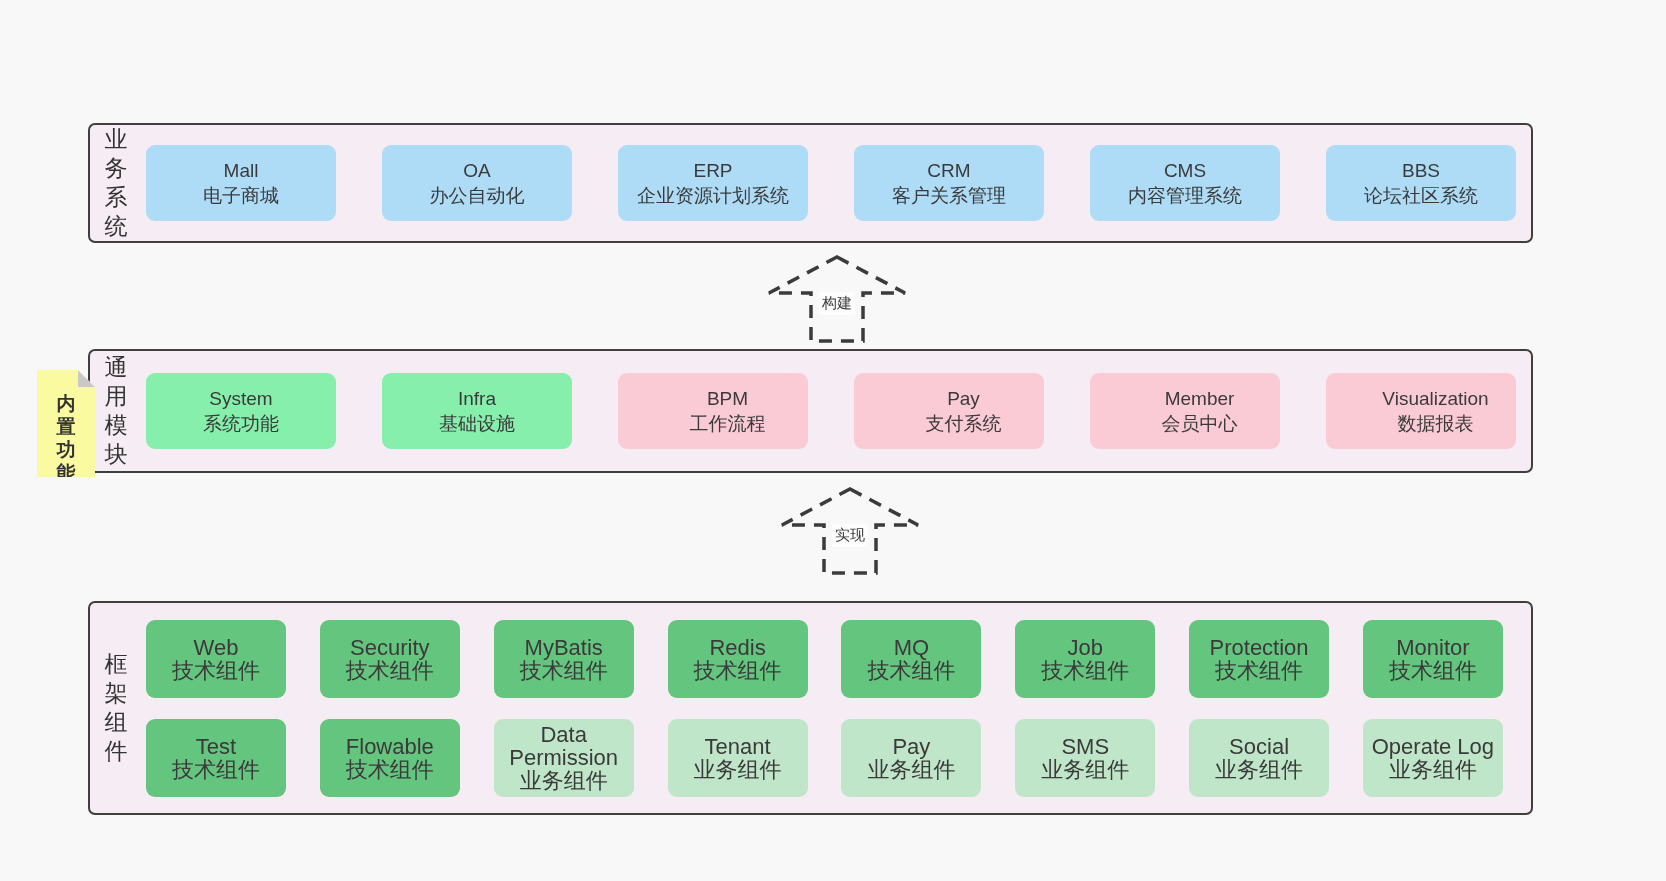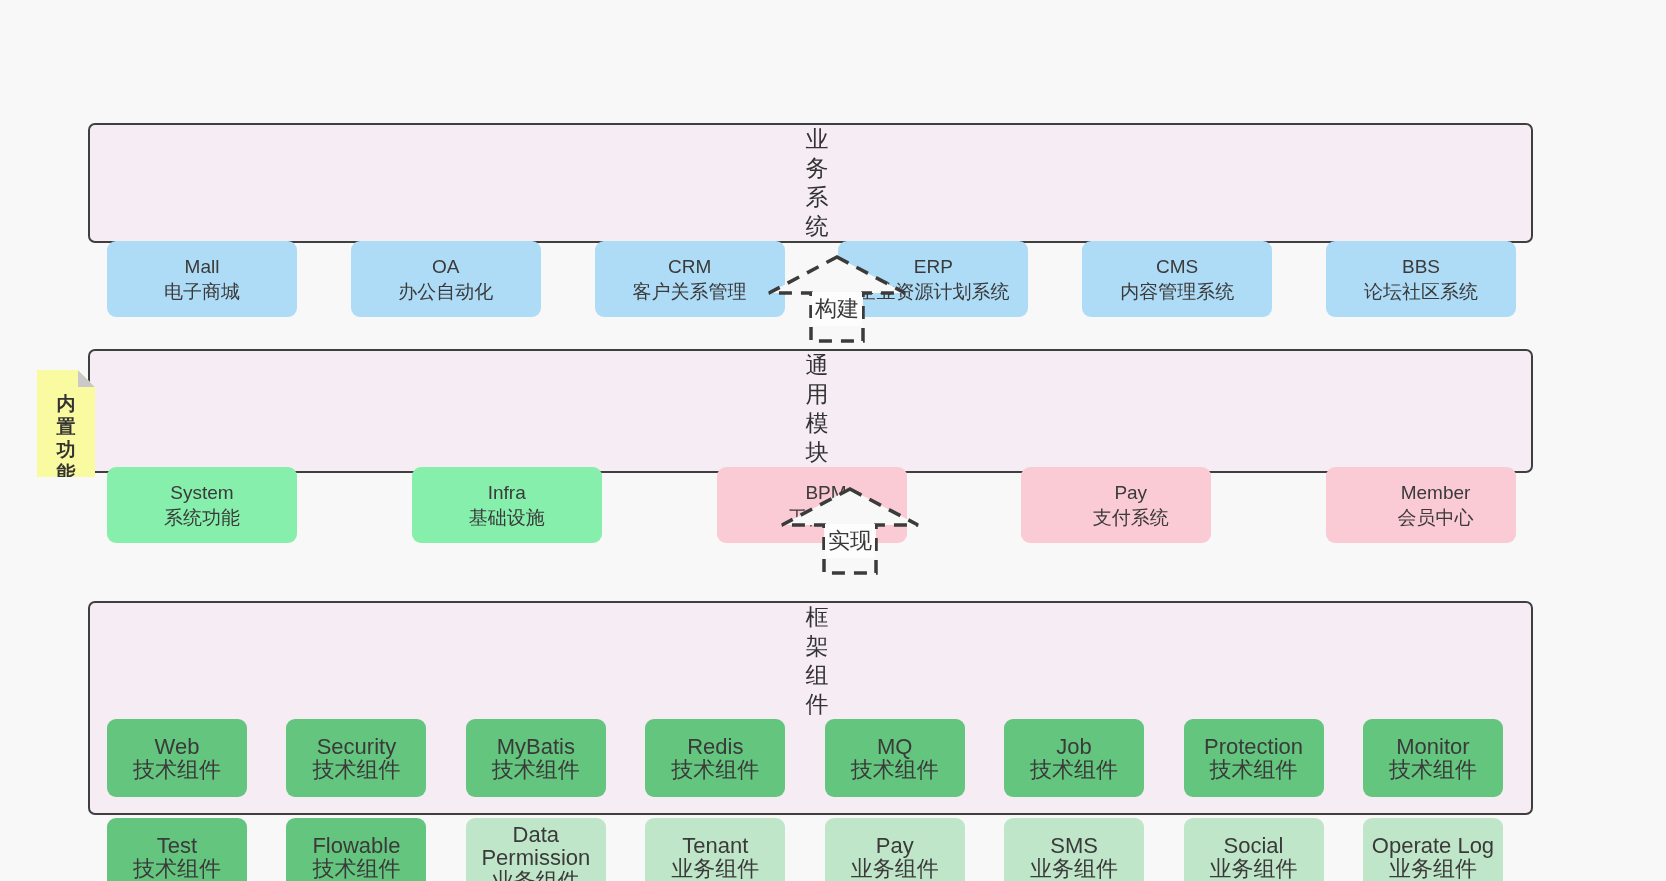--- a/index.html
+++ b/index.html
@@ -3,21 +3,21 @@
 <meta charset="utf-8">
 <style>
   html, body { margin: 0; padding: 0; }
   body { background: #f8f8f8; font-family: "Liberation Sans", sans-serif; color: #3a3a3a; }
   #canvas { position: relative; width: 1666px; height: 881px; background: #f8f8f8; overflow: hidden; }
 
   
   .layer {
     position: absolute; left: 88px; width: 1445px;
     background: #f6ecf4; border: 2px solid #3f3f3f; border-radius: 7px;
-    box-sizing: border-box; display: flex; align-items: stretch; flex-direction: column;
+    box-sizing: border-box; display: flex; align-items: stretch;
   }
   #layer-business   { top: 123px; height: 120px; }
   #layer-modules    { top: 349px; height: 124px; }
   #layer-components { top: 601px; height: 214px; }
 
   .layer-label {
     width: 26px; margin-left: 13px; align-self: center;
     font-size: 23px; line-height: 29px; letter-spacing: 0;
     word-break: break-all; text-align: center; color: #333;
   }
@@ -65,47 +65,47 @@
   }
   #note-components .note-text { margin-top: 26px; line-height: 24px; }
 
   
   .arrow-wrap { position: absolute; width: 160px; height: 90px; }
   #arrow-build     { left: 757px; top: 254px; }
   #arrow-implement { left: 770px; top: 486px; }
   .arrow-wrap svg { display: block; }
   .arrow-label {
     position: absolute; left: 50%; top: 38px; transform: translateX(-50%);
-    background: #fdfdfd; padding: 2px 3px; font-size: 22px; color: #3a3a3a;
+    background: #fdfdfd; padding: 2px 3px; font-size: 15px; color: #3a3a3a;
     white-space: nowrap;
   }
 </style>
 </head>
 <body>
 
 <div id="canvas">
 
   <div class="layer" id="layer-business">
     <div class="layer-label">业务系统</div>
     <div class="boxes">
       <div class="box" data-variant="blue">
         <div class="box-title">Mall</div>
         <div class="box-sub">电子商城</div>
       </div>
       <div class="box" data-variant="blue">
         <div class="box-title">OA</div>
         <div class="box-sub">办公自动化</div>
       </div>
       <div class="box" data-variant="blue">
+        <div class="box-title">ERP</div>
+        <div class="box-sub">企业资源计划系统</div>
+      </div>
+      <div class="box" data-variant="blue">
         <div class="box-title">CRM</div>
         <div class="box-sub">客户关系管理</div>
-      </div>
-      <div class="box" data-variant="blue">
-        <div class="box-title">ERP</div>
-        <div class="box-sub">企业资源计划系统</div>
       </div>
       <div class="box" data-variant="blue">
         <div class="box-title">CMS</div>
         <div class="box-sub">内容管理系统</div>
       </div>
       <div class="box" data-variant="blue">
         <div class="box-title">BBS</div>
         <div class="box-sub">论坛社区系统</div>
       </div>
     </div>
@@ -134,20 +134,24 @@
         <div class="box-sub">工作流程</div>
       </div>
       <div class="box" data-variant="pink">
         <div class="box-title">Pay</div>
         <div class="box-sub">支付系统</div>
       </div>
       <div class="box" data-variant="pink">
         <div class="box-title">Member</div>
         <div class="box-sub">会员中心</div>
       </div>
+      <div class="box" data-variant="pink">
+        <div class="box-title">Visualization</div>
+        <div class="box-sub">数据报表</div>
+      </div>
     </div>
   </div>
 
   <div class="arrow-wrap" id="arrow-implement">
     <svg width="160" height="90" viewBox="0 0 160 90">
       <polygon points="80,3 148,39 106,39 106,87 54,87 54,39 12,39" fill="#f8f8f8" stroke="#3b3b3b" stroke-width="3.5" stroke-dasharray="13,9"></polygon>
     </svg>
     <div class="arrow-label">实现</div>
   </div>
 

